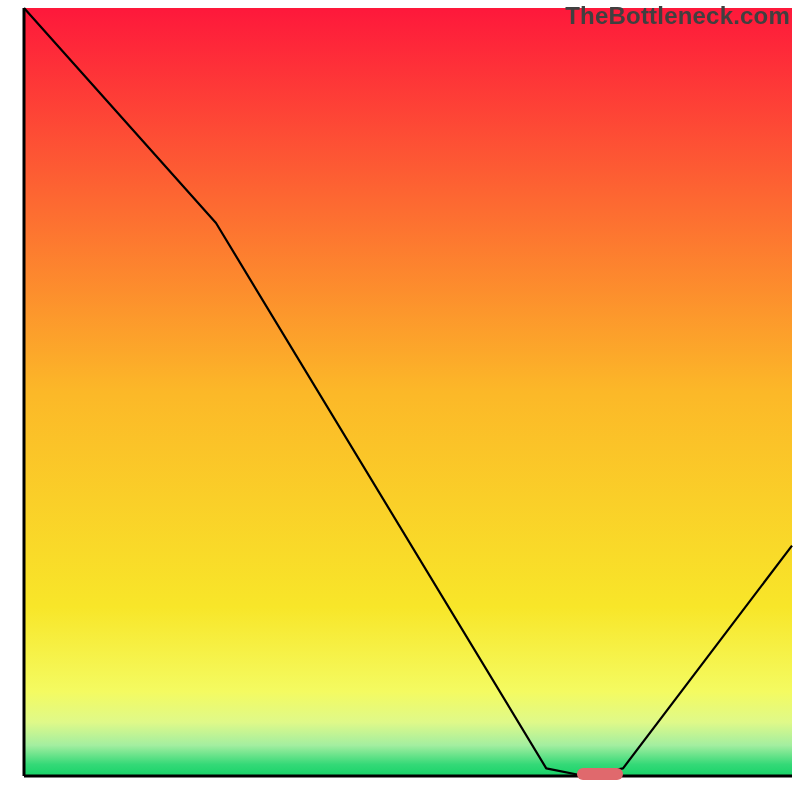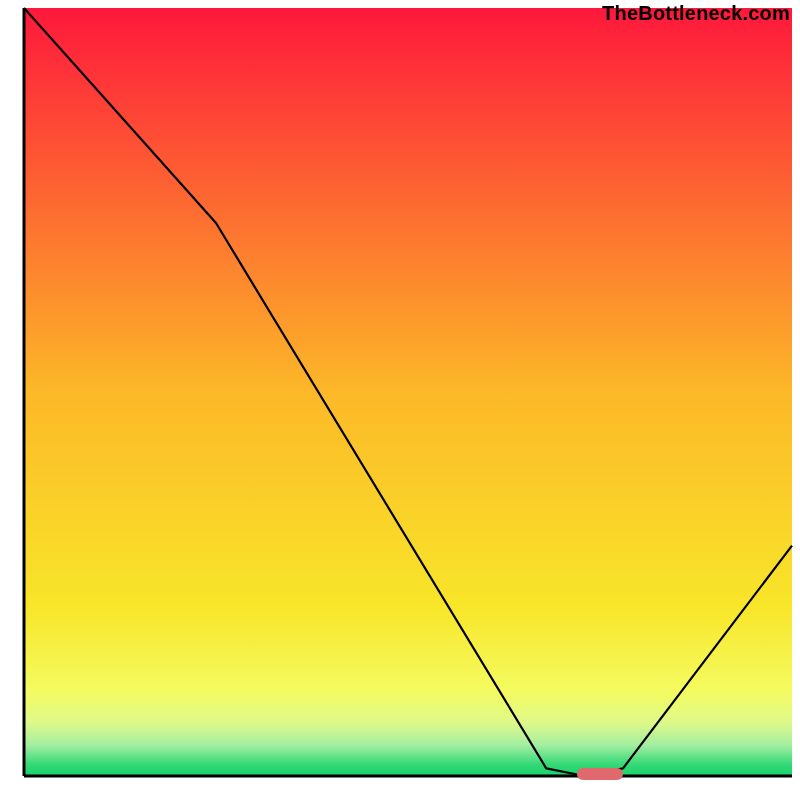--- a/index.html
+++ b/index.html
@@ -16,23 +16,23 @@
     height: 800px;
   }
   svg {
     display: block;
   }
   .watermark {
     position: absolute;
     top: 2px;
     right: 10px;
     font-family: Arial, Helvetica, sans-serif;
-    font-size: 20px;
+    font-size: 24px;
     font-weight: 600;
-    color: #000000;
+    color: #404040;
     letter-spacing: 0.2px;
   }
 </style>
 </head>
 <body>
 
 <div class="chart-wrap">
   <svg id="chart-svg" width="800" height="800" viewBox="0 0 800 800">
       <defs>
         <linearGradient id="bg-grad" x1="0" y1="0" x2="0" y2="1">

